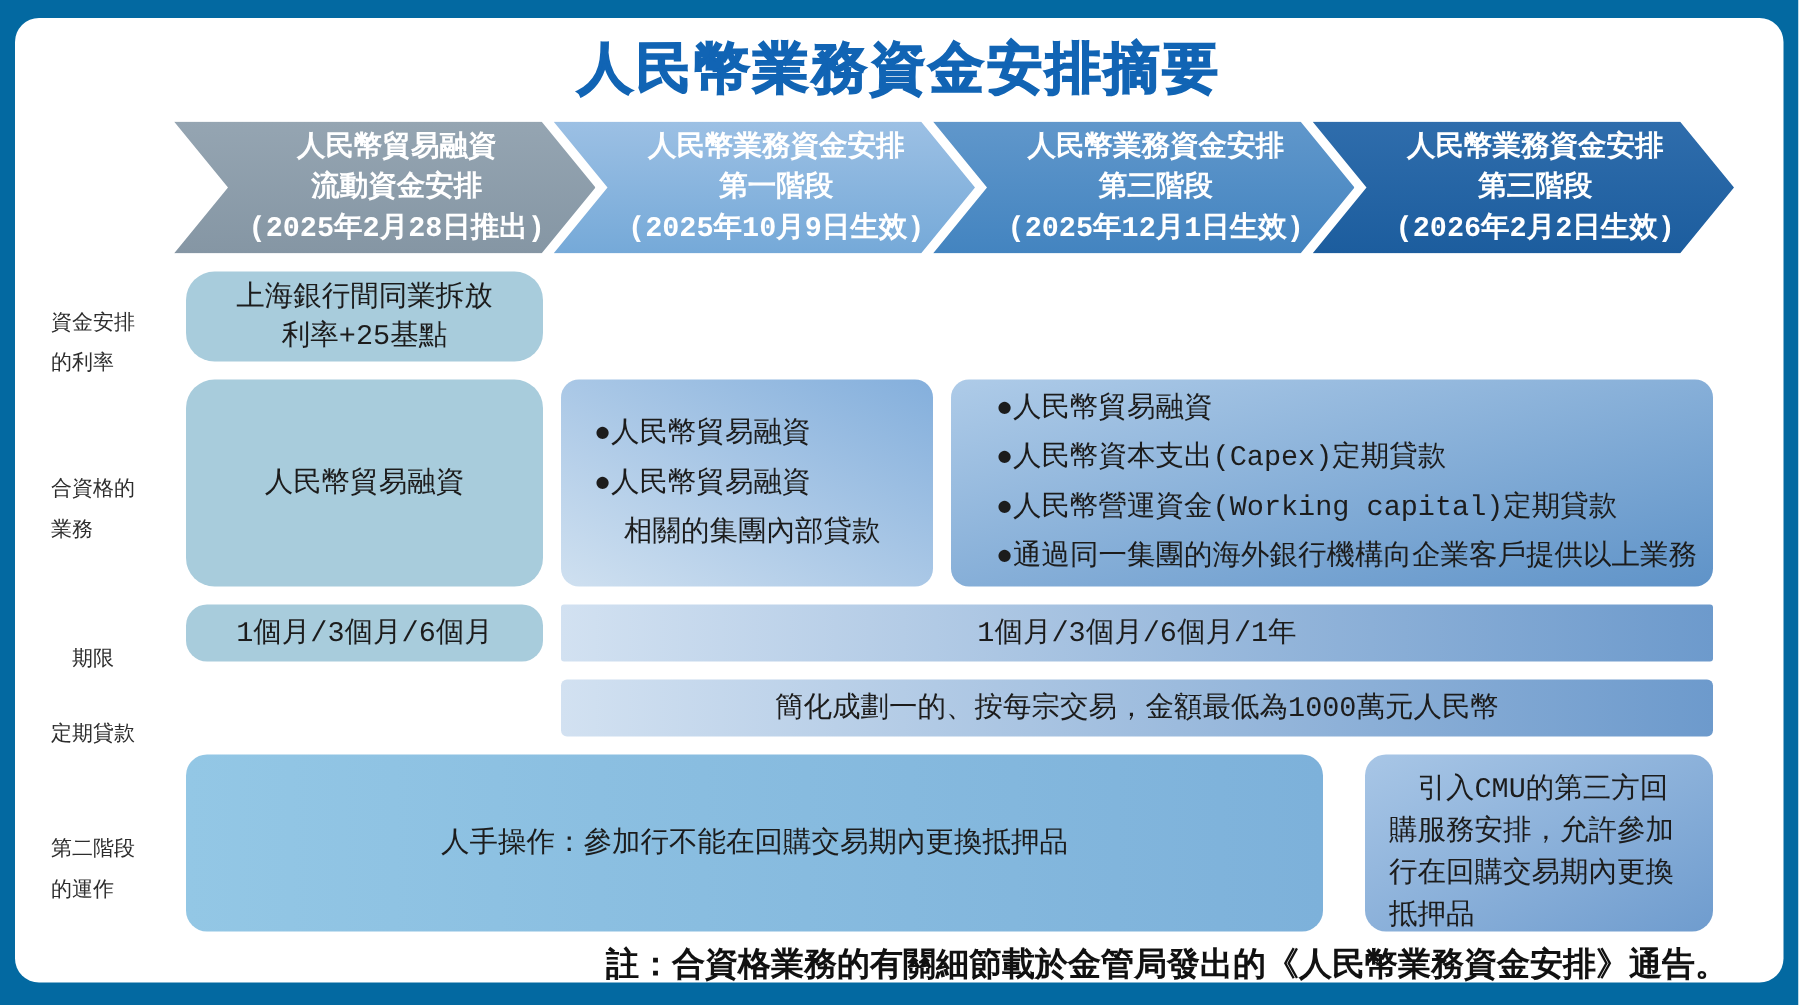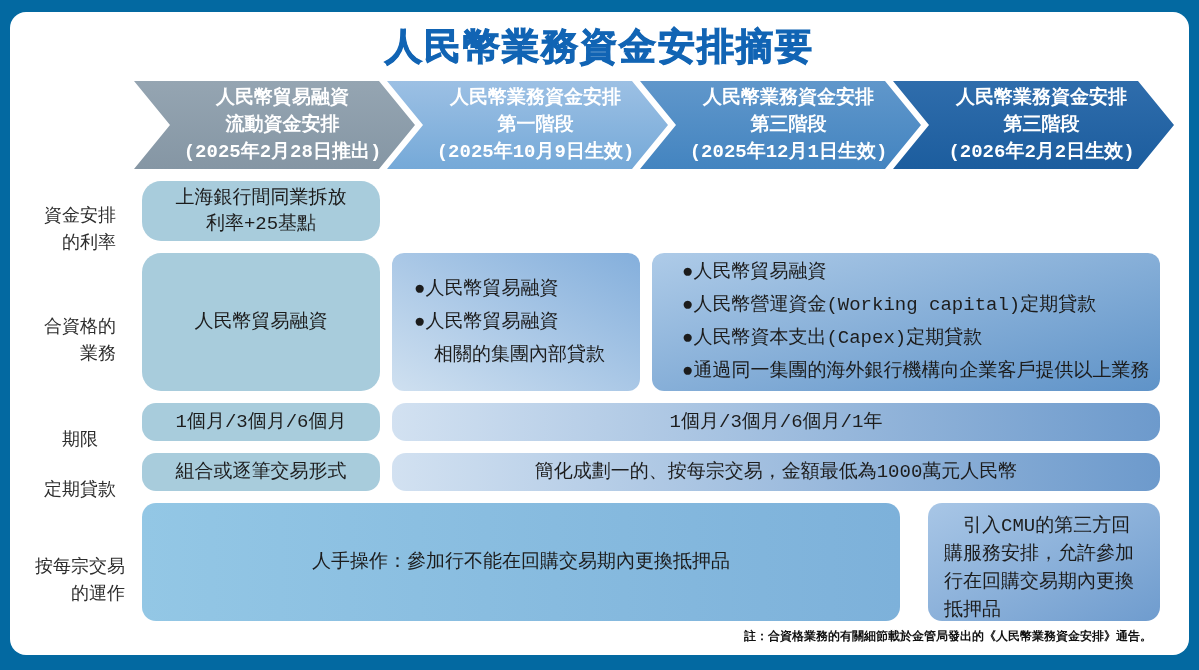--- a/index.html
+++ b/index.html
@@ -11,21 +11,21 @@
   .panel{
     position:absolute;left:10px;top:12px;right:10px;bottom:15px;
     background:#ffffff;border-radius:16px;
   }
   .title{
     margin:15px 0 0 0;text-align:center;
     font-size:37px;line-height:44px;font-weight:900;letter-spacing:2px;
     color:#1164b4;-webkit-text-stroke:1.1px #1164b4;
   }
   .grid{
-    display:grid;margin-top:10px;padding-left:20px;
+    display:grid;margin-top:10px;padding-left:2px;
     grid-template-columns:100px 238px 248px 248px 248px;
     grid-template-rows:88px 60px 138px 38px 38px 118px;
     column-gap:17px;row-gap:12px;gap:12px;
   }
   
   .header-band{grid-column:2/6;grid-row:1;display:flex;margin-left:-8px;}
   .stage{
     flex:0 0 281px;width:281px;height:88px;margin-right:-28px;
     clip-path:polygon(0 0,245px 0,281px 50%,245px 100%,0 100%,36px 50%);
     color:#ffffff;font-weight:bold;font-size:19px;line-height:27px;
@@ -33,21 +33,21 @@
     text-align:center;box-sizing:border-box;padding:0 16px 0 32px;
   }
   .stage:last-child{margin-right:0;}
   .stage-1{background:linear-gradient(180deg,#95a5b2,#8596a4);}
   .stage-2{background:linear-gradient(180deg,#9cc0e4,#75a9d8);}
   .stage-3{background:linear-gradient(180deg,#6097cb,#4384c0);}
   .stage-4{background:linear-gradient(180deg,#2f6dac,#1c5d9e);}
   
   .rowlabel{
     grid-column:1;display:flex;align-items:center;justify-content:center;
-    text-align:right;font-size:18px;line-height:27px;color:#2d2d2d;
+    text-align:left;font-size:14px;line-height:27px;color:#2d2d2d;
     white-space:pre-line;font-weight:500;margin-top:37px;
   }
   
   .cell{
     box-sizing:border-box;border-radius:12px;
     display:flex;align-items:center;justify-content:center;
     text-align:center;font-size:19px;line-height:26px;color:#1c1c1c;
     white-space:pre-line;
   }
   .solid{background:#a8ccdc;border-radius:19px;}
@@ -64,21 +64,21 @@
   .bullets .bullet-line.indent{padding-left:1.05em;}
   .repo-span{grid-column:2/5;}
   .repo-right{
     grid-column:5;margin-left:16px;border-radius:14px;
     align-items:flex-start;justify-content:flex-start;text-align:left;
     padding:9px 14px 6px 16px;line-height:28px;text-indent:1em;
     display:block;white-space:normal;
   }
   .note{
     margin-top:7px;padding-right:37px;text-align:right;
-    font-size:12px;font-weight:600;color:#111111;
+    font-size:22px;font-weight:600;color:#111111;
   }
 </style>
 </head>
 <body>
 
 <div class="canvas">
   <div class="panel">
 
     <h1 class="title">人民幣業務資金安排摘要</h1>
 
@@ -109,31 +109,30 @@
 
       <div class="rowlabel" style="grid-row:2">資金安排
 的利率</div>
       <div class="cell solid" style="grid-row:2;grid-column:2">上海銀行間同業拆放
 利率+25基點</div>
 
       <div class="rowlabel" style="grid-row:3">合資格的
 業務</div>
       <div class="cell solid" style="grid-row:3;grid-column:2">人民幣貿易融資</div>
       <div class="cell grad-p1 bullets" style="grid-row:3;grid-column:3"><div class="bullet-line">●人民幣貿易融資</div><div class="bullet-line">●人民幣貿易融資</div><div class="bullet-line indent">相關的集團內部貸款</div></div>
-      <div class="cell grad-p23 bullets" style="grid-row:3;grid-column:4/6;padding-left:30px"><div class="bullet-line">●人民幣貿易融資</div><div class="bullet-line">●人民幣營運資金(Working capital)定期貸款</div><div class="bullet-line">●人民幣資本支出(Capex)定期貸款</div><div class="bullet-line">●通過同一集團的海外銀行機構向企業客戶提供以上業務</div></div>
+      <div class="cell grad-p23 bullets" style="grid-row:3;grid-column:4/6;padding-left:30px"><div class="bullet-line">●人民幣貿易融資</div><div class="bullet-line">●人民幣資本支出(Capex)定期貸款</div><div class="bullet-line">●人民幣營運資金(Working capital)定期貸款</div><div class="bullet-line">●通過同一集團的海外銀行機構向企業客戶提供以上業務</div></div>
 
       <div class="rowlabel" style="grid-row:4">期限</div>
       <div class="cell solid" style="grid-row:4;grid-column:2;border-radius:14px">1個月/3個月/6個月</div>
-      <div class="cell grad-row" style="grid-row:4;grid-column:3/6;border-radius:14px">1個月/3個月/6個月/1年</div>
+      <div class="cell grad-row" style="grid-row:4;grid-column:3/6;border-radius:2px">1個月/3個月/6個月/1年</div>
 
       <div class="rowlabel" style="grid-row:5">定期貸款</div>
-      <div class="cell solid" style="grid-row:5;grid-column:2;border-radius:14px">組合或逐筆交易形式</div>
-      <div class="cell grad-row" style="grid-row:5;grid-column:3/6;border-radius:14px">簡化成劃一的、按每宗交易，金額最低為1000萬元人民幣</div>
+      <div class="cell grad-row" style="grid-row:5;grid-column:3/6;border-radius:4px">簡化成劃一的、按每宗交易，金額最低為1000萬元人民幣</div>
 
-      <div class="rowlabel" style="grid-row:6">按每宗交易
+      <div class="rowlabel" style="grid-row:6">第二階段
 的運作</div>
       <div class="cell grad-repo repo-span" style="grid-row:6;border-radius:14px">人手操作：參加行不能在回購交易期內更換抵押品</div>
       <div class="cell grad-p3cell repo-right" style="grid-row:6">引入CMU的第三方回購服務安排，允許參加行在回購交易期內更換抵押品</div>
 
     </div>
 
     <div class="note">註：合資格業務的有關細節載於金管局發出的《人民幣業務資金安排》通告。</div>
 
   </div>
 </div>

